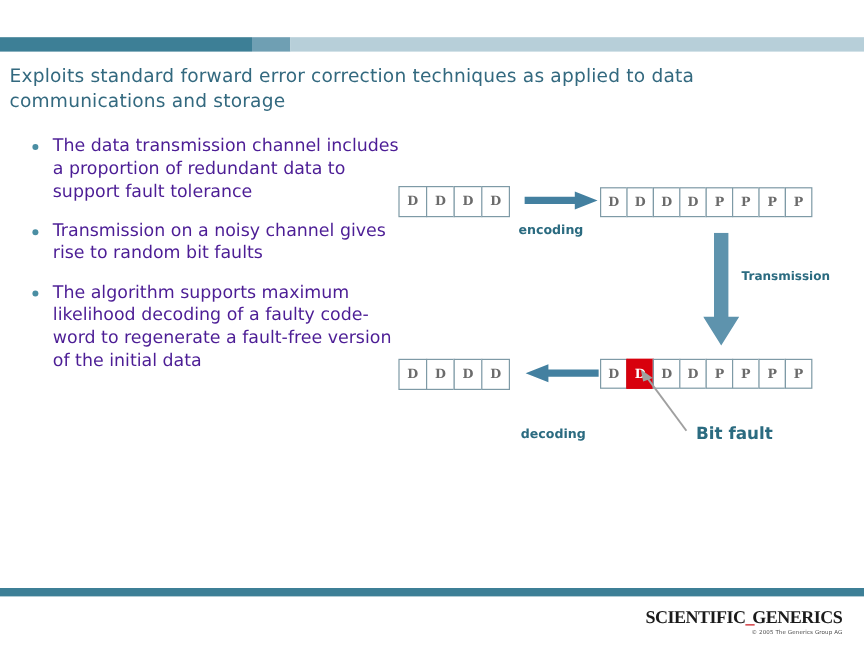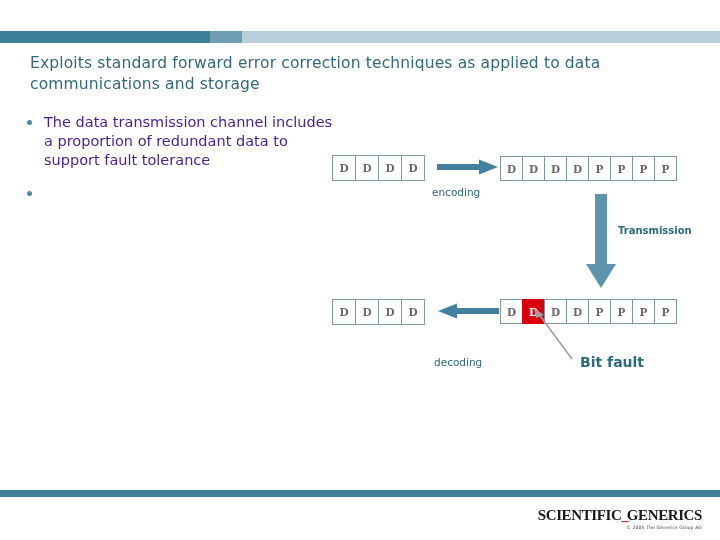--- a/index.html
+++ b/index.html
@@ -22,21 +22,21 @@
     width: 720px; height: 12px;
     display: flex;
   }
   .topbar .seg-dark  { width: 210px; background: #3d7f96; }
   .topbar .seg-mid   { width: 32px;  background: #6f9fb3; }
   .topbar .seg-light { flex: 1;      background: #b7cfd9; }
 
   
   .title {
     position: absolute;
-    left: 30px; top: 53px;
+    left: 8px; top: 53px;
     width: 640px;
     font-size: 15.5px;
     line-height: 1.33;
     color: #33697f;
     letter-spacing: 0.15px;
   }
 
   
   .bullets {
     position: absolute;
@@ -94,21 +94,21 @@
 
   
   .arrow-h {
     position: absolute;
     height: 14px;
   }
   .arrow-label {
     position: absolute;
     color: #2b6b80;
     font-size: 10.5px;
-    font-weight: normal;
+    font-weight: bold;
   }
   .plain-label {
     position: absolute;
     color: #2b6b80;
     font-size: 9.5px;
     font-weight: bold;
     text-align: center;
   }
 
   
@@ -162,20 +162,25 @@
 
 <div class="title">Exploits standard forward error correction techniques as applied to data communications and storage</div>
 
 <div class="bullets">
   <div class="bullet">
     <span class="dot"></span>
     <span>The data transmission channel includes a proportion of redundant data to support fault tolerance</span>
   </div>
   <div class="bullet">
     <span class="dot"></span>
+    <span>Transmission on a noisy channel gives rise to random bit faults</span>
+  </div>
+  <div class="bullet">
+    <span class="dot"></span>
+    <span>The algorithm supports maximum likelihood decoding of a faulty code-word to regenerate a fault-free version of the initial data</span>
   </div>
 </div>
 
 <div class="diagram">
 
   <div class="boxrow left" style="left:332px; top:155px;">
     <div class="cell">D</div>
     <div class="cell">D</div>
     <div class="cell">D</div>
     <div class="cell">D</div>

